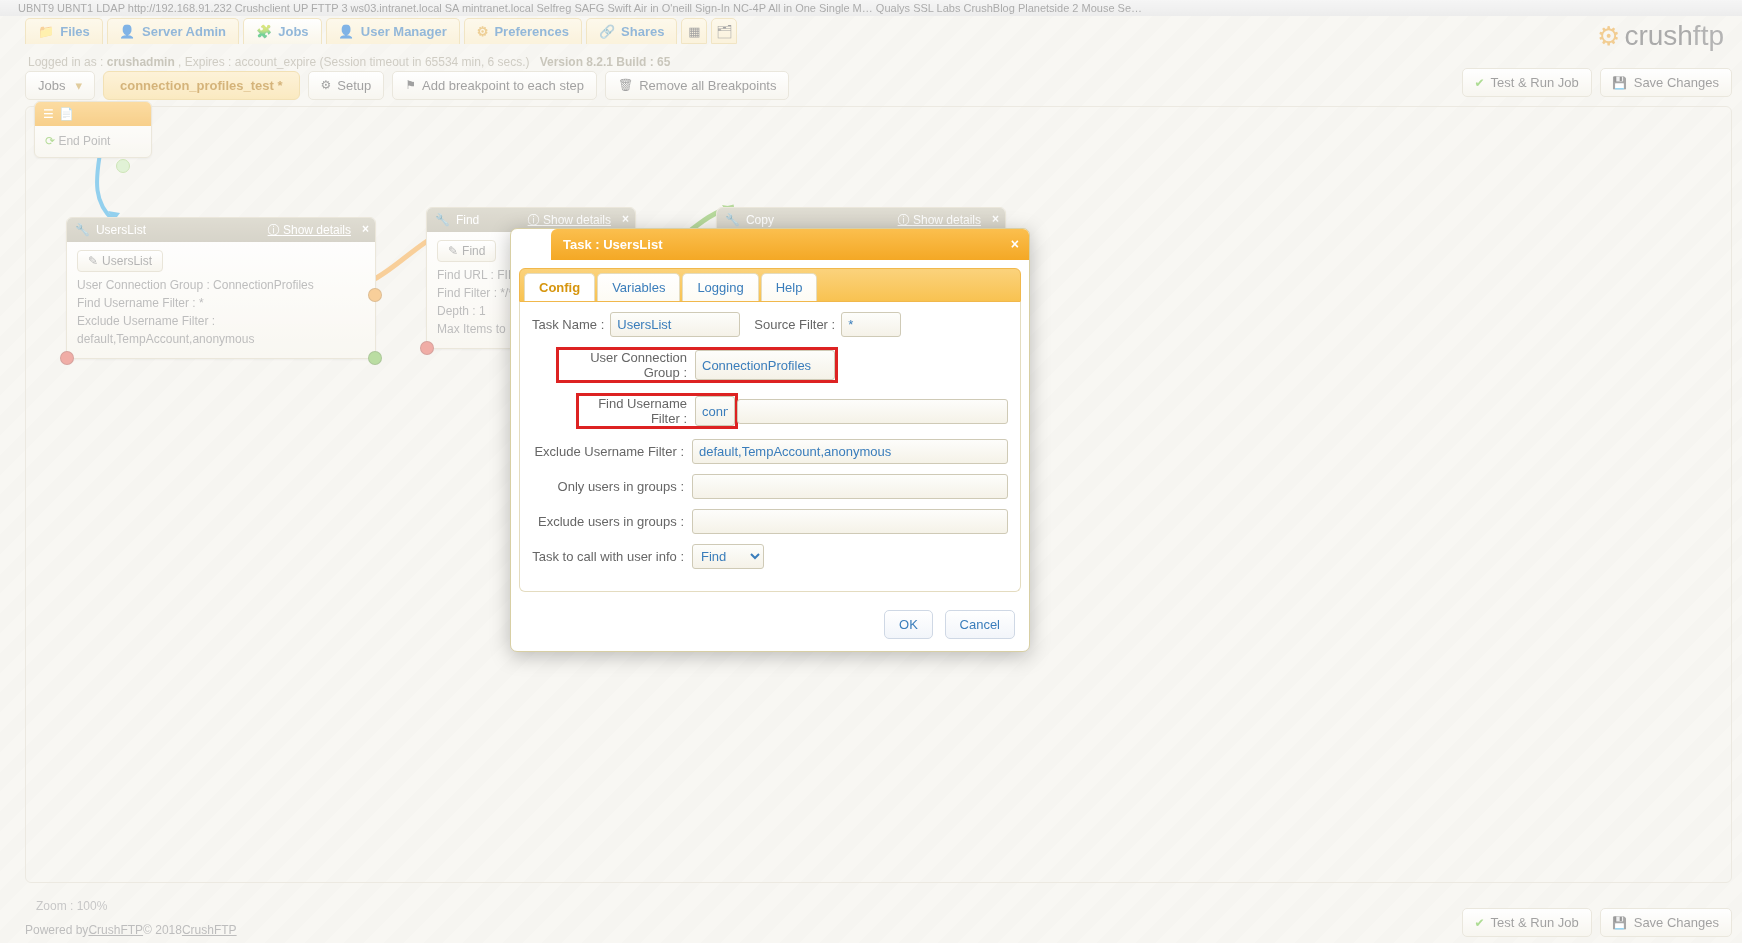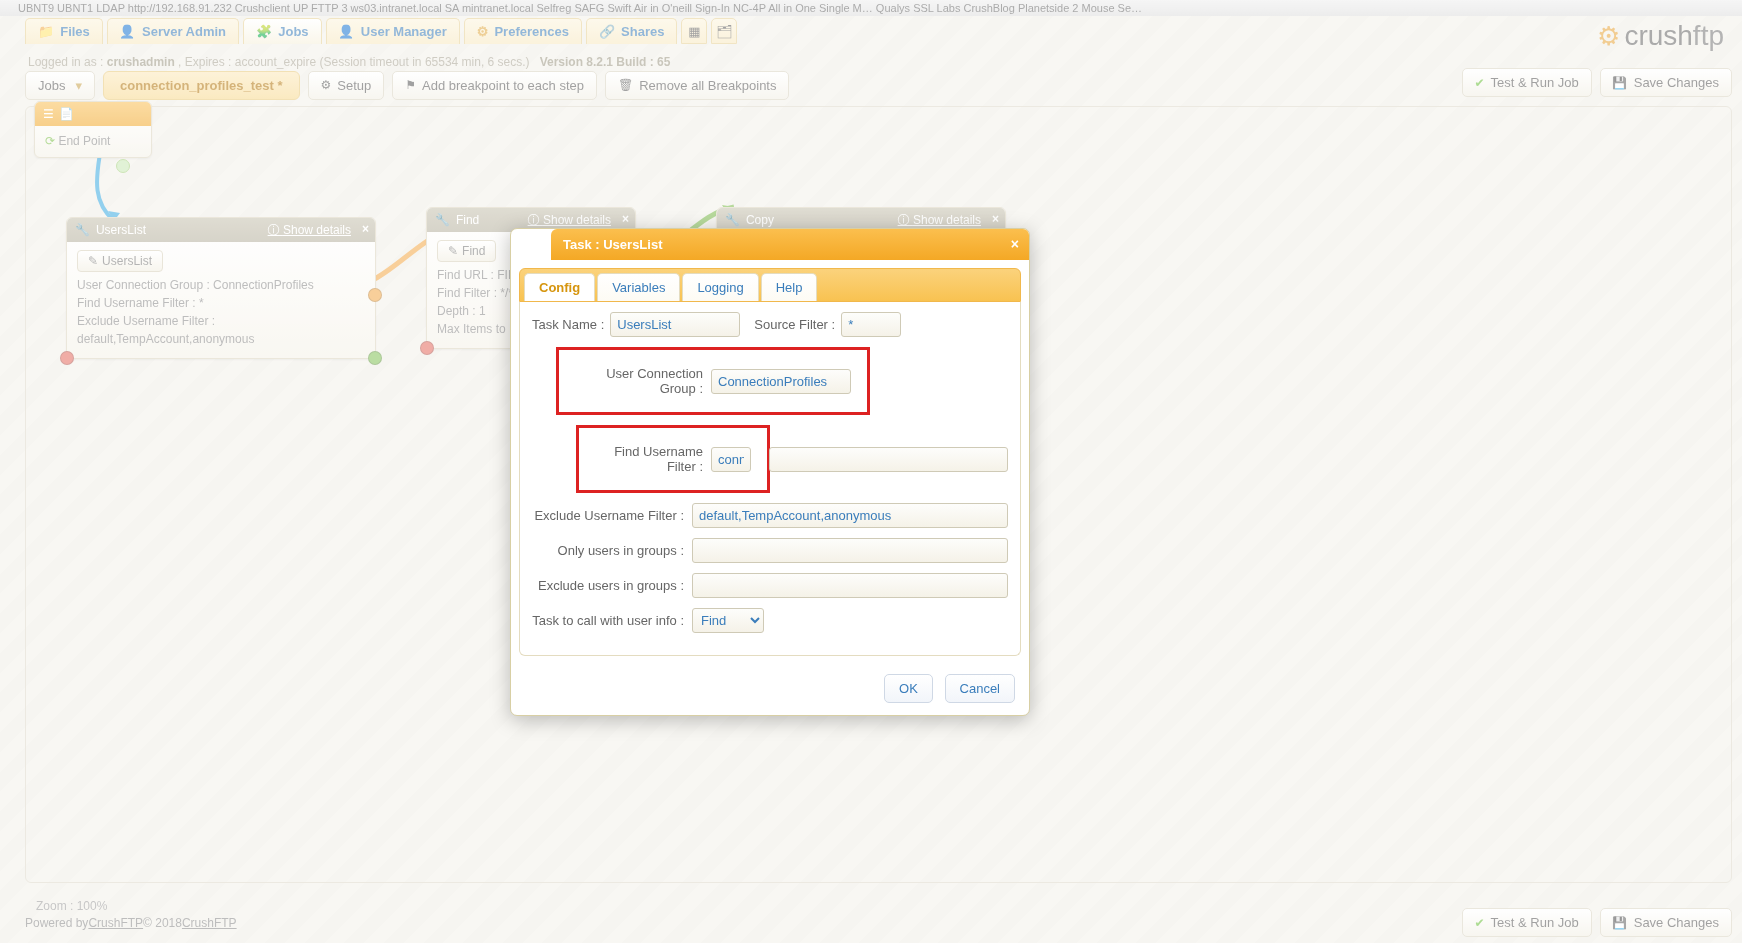--- a/index.html
+++ b/index.html
@@ -40,40 +40,40 @@
   .node .head .detail{position:absolute;right:24px;top:4px;color:#fff;text-decoration:underline;cursor:pointer;font-size:12px;}
   .node .head .detail::before{content:"ⓘ ";}
   .node .body{ padding:8px 10px; font-size:12px; color:#888;}
   .node .body .row{margin-bottom:4px;}
   .node .body .typebtn{display:inline-flex;align-items:center;gap:4px;padding:3px 10px;background:linear-gradient(#fff,#f1ede0);border:1px solid #d7d0ba;border-radius:4px;margin-bottom:6px;color:#777;}
   .port{width:14px;height:14px;border-radius:50%;position:absolute;border:1px solid rgba(0,0,0,0.2);}
   .port.red{background:#e46a5e;}
   .port.green{background:#82c157;}
   .port.orange{background:#f3a847;}
   .zoom{position:absolute;left:36px;bottom:30px;font-size:12px;color:#999;}
-  .footer{position:absolute;left:25px;bottom:6px;right:10px;display:flex;align-items:center;font-size:12px;color:#888;}
+  .footer{position:absolute;left:25px;bottom:6px;right:10px;display:flex;align-items:flex-end;font-size:12px;color:#888;}
   .footer a{color:#888;text-decoration:underline;}
   .footer .spacer{flex:1;}
   
   svg.conn{position:absolute;pointer-events:none;overflow:visible;}
   
   .modal{ position:absolute; z-index:10; left:510px; top:228px; width:520px; background:#fff; border:1px solid #d8cfa4; border-radius:7px; box-shadow:0 4px 20px rgba(0,0,0,0.25);}
   .modal .mhead{ background:linear-gradient(#fbbf4e,#f4a825); color:#fff; padding:8px 12px; border-radius:6px 6px 0 0; font-size:13px; font-weight:bold; position:relative;margin-left:40px;}
   .modal .mhead .mclose{position:absolute;right:10px;top:7px;color:#fff;cursor:pointer;font-weight:bold;font-size:14px;}
   .modal .mtabbar{ margin:8px 8px 0 8px; background:linear-gradient(#fbd27c,#f8c251); border:1px solid #f1b84c; border-radius:6px 6px 0 0; padding:4px 4px 0 4px; display:flex; gap:2px;}
   .modal .mtab{ padding:6px 14px; background:linear-gradient(#fff,#fdfbf4); border:1px solid #e4dcc0; border-bottom:none; border-radius:5px 5px 0 0; font-size:13px; color:#3a7dbb; cursor:pointer;}
   .modal .mtab.active{ color:#d6950e; font-weight:bold; background:#fff;}
   .modal .mbody{ border:1px solid #e4dcc0; border-top:none; margin:0 8px 8px 8px; border-radius:0 0 6px 6px; padding:10px 12px 12px 12px; background:#fff;}
   .frow{ display:flex; align-items:center; margin-bottom:10px;}
   .frow label{ width:160px; text-align:right; padding-right:8px; font-size:13px; color:#666;}
   .frow.top label{width:auto;padding-right:6px;}
   .frow.top{}
   .frow input[type=text]{ border:1px solid #cfcab6; border-radius:3px; padding:4px 6px; font-size:13px; color:#3a7dbb; background:linear-gradient(#fdfdfb,#f5f2e8);}
   .frow select{ border:1px solid #cfcab6; border-radius:3px; padding:3px 4px; font-size:13px; color:#3a7dbb; background:linear-gradient(#fdfdfb,#f5f2e8);}
-  .hlbox{ border:3px solid #d22; padding:16px; display:flex; align-items:center;}
+  .hlbox{ border:3px solid #d22; padding:0; display:flex; }
   .modal .mactions{padding:10px 14px 12px 0; text-align:right;}
   .lbtn{ display:inline-block; padding:6px 14px; border:1px solid #cfd8e5; border-radius:5px; background:linear-gradient(#fff,#f2f5fa); color:#3a7dbb; font-size:13px; cursor:pointer; margin-left:8px;}
 </style>
 </head>
 <body>
 
 <div class="stripes"></div>
 
 <div class="tabstrip">
   <span>UBNT9  UBNT1  LDAP  http://192.168.91.232  Crushclient  UP  FTTP 3  ws03.intranet.local  SA mintranet.local  Selfreg  SAFG  Swift Air in O'neill  Sign-In  NC-4P  All in One Single M…  Qualys SSL Labs  CrushBlog  Planetside 2 Mouse Se…</span>

